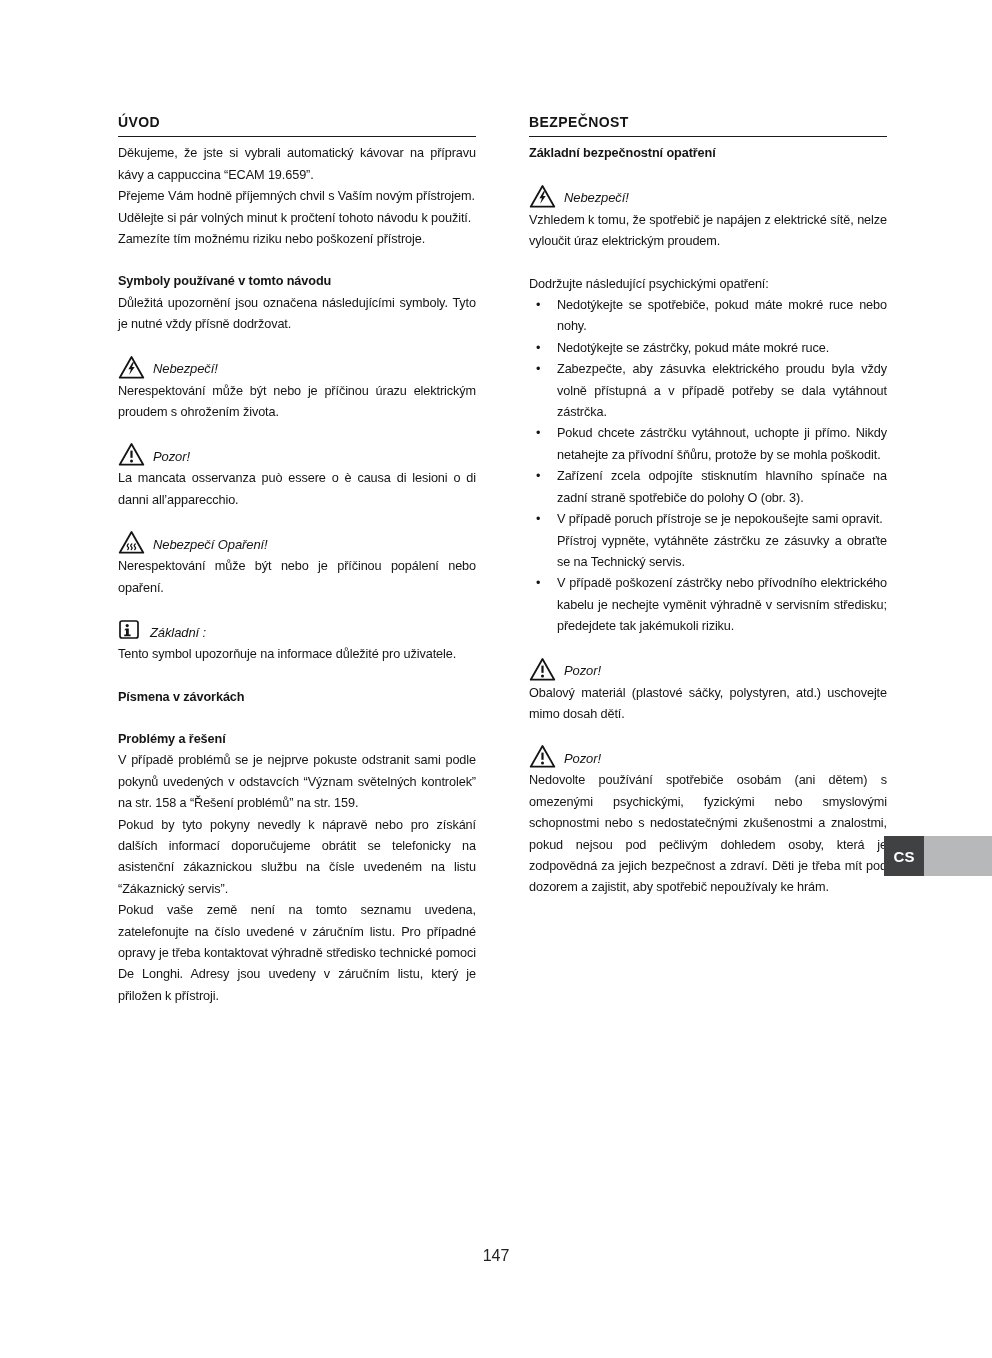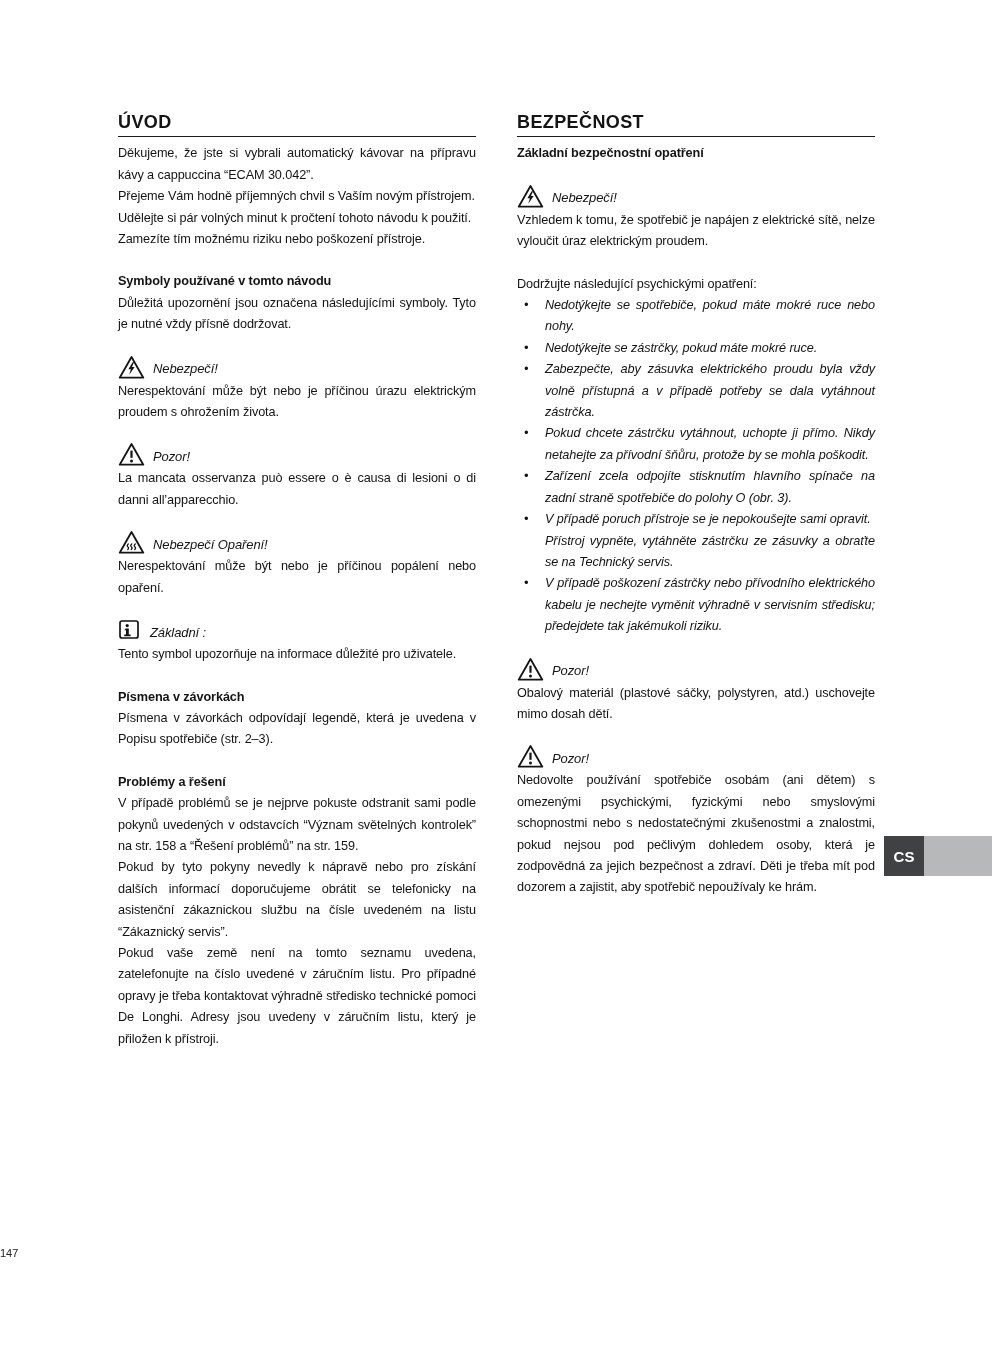--- a/index.html
+++ b/index.html
@@ -14,24 +14,24 @@
   .col {
     position:absolute;
     top:112px;
     width:358px;
     font-size:12.7px;
     line-height:21.4px;
     letter-spacing:-0.1px;
     text-align:justify;
   }
   .col-left { left:118px; }
-  .col-right { left:517px; }
+  .col-right { left:529px; }
 
   .section-title {
-    font-size:18px;
+    font-size:14px;
     font-weight:bold;
     letter-spacing:0.4px;
     text-align:left;
     border-bottom:1.6px solid #1a1a1a;
     padding-bottom:3px;
     margin-bottom:6px;
   }
   .subhead {
     font-weight:bold;
     text-align:left;
@@ -44,21 +44,21 @@
   .icon-row {
     display:flex;
     align-items:flex-end;
     gap:8px;
     margin-top:19px;
     margin-bottom:1px;
   }
   .icon-row svg { display:block; flex:0 0 auto; }
   .icon-label { font-style:italic; font-size:13px; }
 
-  ul.bullets { list-style:none; margin:0;font-style:italic; }
+  ul.bullets { list-style:none; margin:0; }
   ul.bullets li {
     position:relative;
     padding-left:28px;
     white-space:pre-line;
   }
   ul.bullets li::before {
     content:"\2022";
     position:absolute;
     left:7px;
     top:0;
@@ -86,32 +86,33 @@
     width:68px;
     height:40px;
     background:#b7b8ba;
   }
 
   .page-number {
     position:absolute;
     top:1247px;
     left:0;
     width:100%;
-    font-size:11px;
+    text-align:center;
+    font-size:16px;
     color:#222;
   }
 </style>
 </head>
 <body>
 
 <div class="col col-left">
 
   <div class="section-title">ÚVOD</div>
 
-  <p class="para">Děkujeme, že jste si vybrali automatický kávovar na přípravu kávy a cappuccina “ECAM 30.042”.</p>
+  <p class="para">Děkujeme, že jste si vybrali automatický kávovar na přípravu kávy a cappuccina “ECAM 19.659”.</p>
   <p class="para">Přejeme Vám hodně příjemných chvil s Vaším novým přístrojem.</p>
   <p class="para">Udělejte si pár volných minut k pročtení tohoto návodu k použití.</p>
   <p class="para">Zamezíte tím možnému riziku nebo poškození přístroje.</p>
 
   <div class="subhead">Symboly používané v tomto návodu</div>
   <p class="para">Důležitá upozornění jsou označena následujícími symboly. Tyto je nutné vždy přísně dodržovat.</p>
 
   <div class="icon-row">
     <span>
       <svg width="27" height="25" viewBox="0 0 27 25">
@@ -154,21 +155,20 @@
         <path d="M4 3 h14 a2 2 0 0 1 2 2 v13 a2 2 0 0 1 -2 2 h-14 a2 2 0 0 1 -2 -2 v-13 a2 2 0 0 1 2 -2 Z" fill="none" stroke="#141414" stroke-width="1.7"></path>
         <circle cx="9.2" cy="7.6" r="1.6" fill="#141414"></circle>
         <path d="M7.6 10.6 h3.2 v6 h1.8 v1.6 h-6.4 v-1.6 h1.8 v-4.4 h-1.6 Z" fill="#141414"></path>
       </svg>
     </span>
     <span class="icon-label">Základní :</span>
   </div>
   <p class="para">Tento symbol upozorňuje na informace důležité pro uživatele.</p>
 
   <div class="subhead">Písmena v závorkách</div>
-  <p class="para">Písmena v závorkách odpovídají legendě, která je uvedena v Popisu spotřebiče (str. 2–3).</p>
 
   <div class="subhead">Problémy a řešení</div>
   <p class="para">V případě problémů se je nejprve pokuste odstranit sami podle pokynů uvedených v odstavcích “Význam světelných kontrolek” na str. 158 a “Řešení problémů” na str. 159.</p>
   <p class="para">Pokud by tyto pokyny nevedly k nápravě nebo pro získání dalších informací doporučujeme obrátit se telefonicky na asistenční zákaznickou službu na čísle uvedeném na listu “Zákaznický servis”.</p>
   <p class="para">Pokud vaše země není na tomto seznamu uvedena, zatelefonujte na číslo uvedené v záručním listu. Pro případné opravy je třeba kontaktovat výhradně středisko technické pomoci De Longhi. Adresy jsou uvedeny v záručním listu, který je přiložen k přístroji.</p>
 
 </div>
 
 <div class="col col-right">
 

